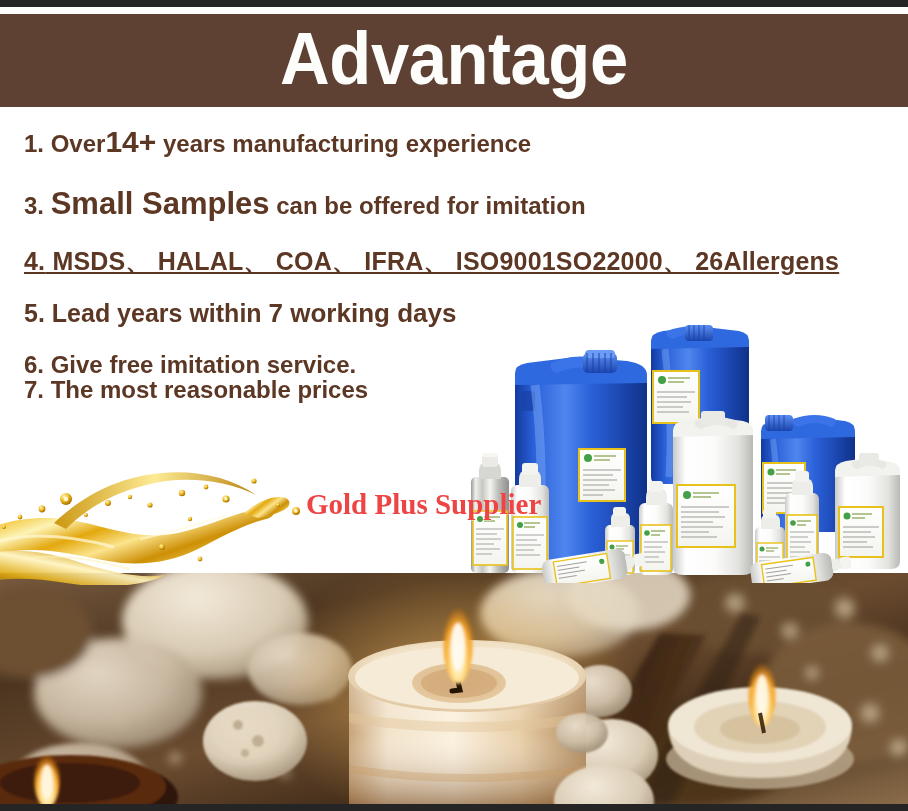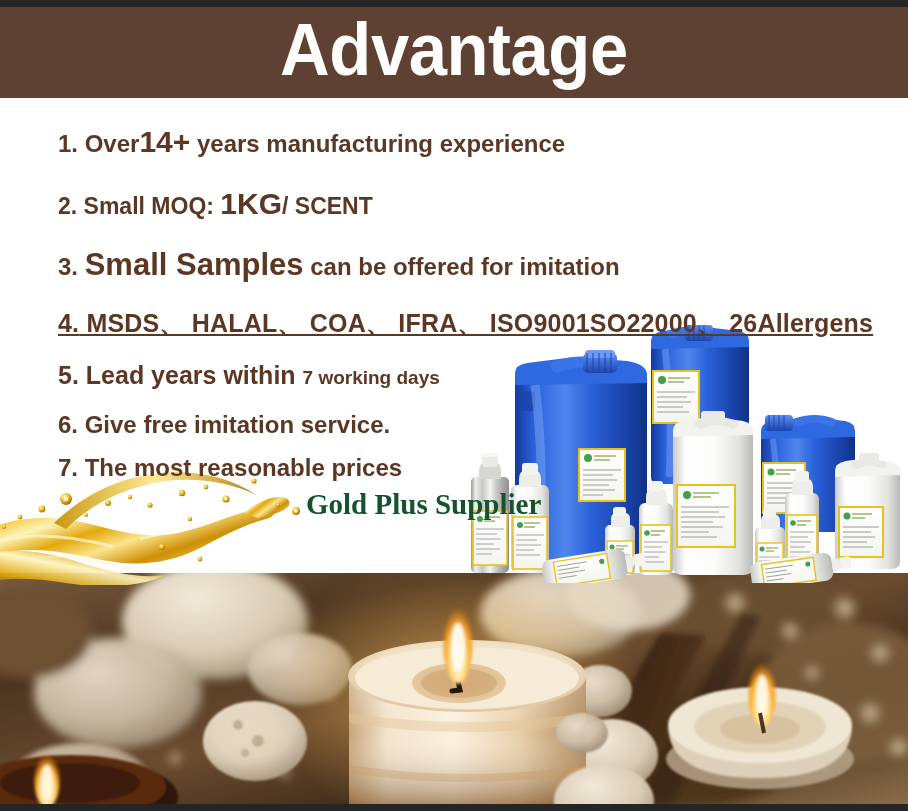--- a/index.html
+++ b/index.html
@@ -27,21 +27,21 @@
     height: 7px;
     background: #252525;
     z-index: 40;
   }
   .rail.top { top: 0; }
   .rail.bottom { bottom: 0; }
 
   
   #header-banner {
     position: absolute;
-    top: 5px;
+    top: 14px;
     left: 0;
     width: 908px;
     height: 93px;
     background: #5e4132;
     z-index: 20;
     display: flex;
     align-items: center;
     justify-content: center;
   }
   #banner-title {
@@ -66,21 +66,21 @@
     width: 908px;
     z-index: 30;
     padding-top: 26px;
     box-sizing: border-box;
   }
   .adv-item {
     color: #5c3724;
     font-family: "Liberation Sans", sans-serif;
     font-weight: 700;
     white-space: nowrap;
-    padding-left: 58px;
+    padding-left: 24px;
     line-height: 1.05;
   }
   .adv-item .num {
     display: inline;
   }
   .adv-item .txt {
     display: inline;
   }
   .adv-item .emph {
     display: inline;
@@ -89,31 +89,31 @@
 
   
   .adv-1  { font-size: 24px; margin-bottom: 30px; }
   .adv-1 .emph { font-size: 30px; }
   .adv-2  { font-size: 23px; margin-bottom: 30px; }
   .adv-2 .emph { font-size: 30px; }
   .adv-3  { font-size: 24px; margin-bottom: 28px; }
   .adv-3 .emph { font-size: 31px; }
   .adv-4  { font-size: 25px; margin-bottom: 26px; letter-spacing: 0.2px; text-decoration: underline; }
   .adv-5  { font-size: 25px; margin-bottom: 24px; }
-  .adv-5 .emph { font-size: 19px; }
-  .adv-6  { font-size: 24px; margin-bottom: 18px; }
+  .adv-5 .emph { font-size: 26px; }
+  .adv-6  { font-size: 24px; }
   .adv-7  { font-size: 24px; margin-bottom: 3px; }
 
   
   #gold-plus-supplier {
     position: absolute;
     left: 306px;
     top: 490px;
     z-index: 32;
-    color: #14532d;
+    color: #ef4444;
     font-family: "Liberation Serif", serif;
     font-weight: 700;
     font-size: 29px;
     line-height: 1;
     white-space: nowrap;
     text-shadow: 0 1px 0 rgba(255,255,255,0.35);
     user-select: none;
   }
 
   
@@ -615,23 +615,20 @@
   <div id="header-banner">
     <div id="banner-title">Advantage</div>
   </div>
 
   <div id="advantage-list">
 
     <div class="adv-item adv-1">
       <span class="num">1.</span><span class="txt"> Over</span><span class="emph">14+</span><span class="txt"> years manufacturing experience</span>
     </div>
 
-    <div class="adv-item adv-2">
-      <span class="num">2.</span><span class="txt"> Small MOQ: </span><span class="emph">1KG</span><span class="txt">/ SCENT</span>
-    </div>
 
     <div class="adv-item adv-3">
       <span class="num">3.</span><span class="txt"> </span><span class="emph">Small Samples</span><span class="txt"> can be offered for imitation</span>
     </div>
 
     <div class="adv-item adv-4">
       <span class="num">4.</span><span class="txt"> MSDS、 HALAL、 COA、 IFRA、 ISO9001SO22000、 26Allergens</span>
     </div>
 
     <div class="adv-item adv-5">

